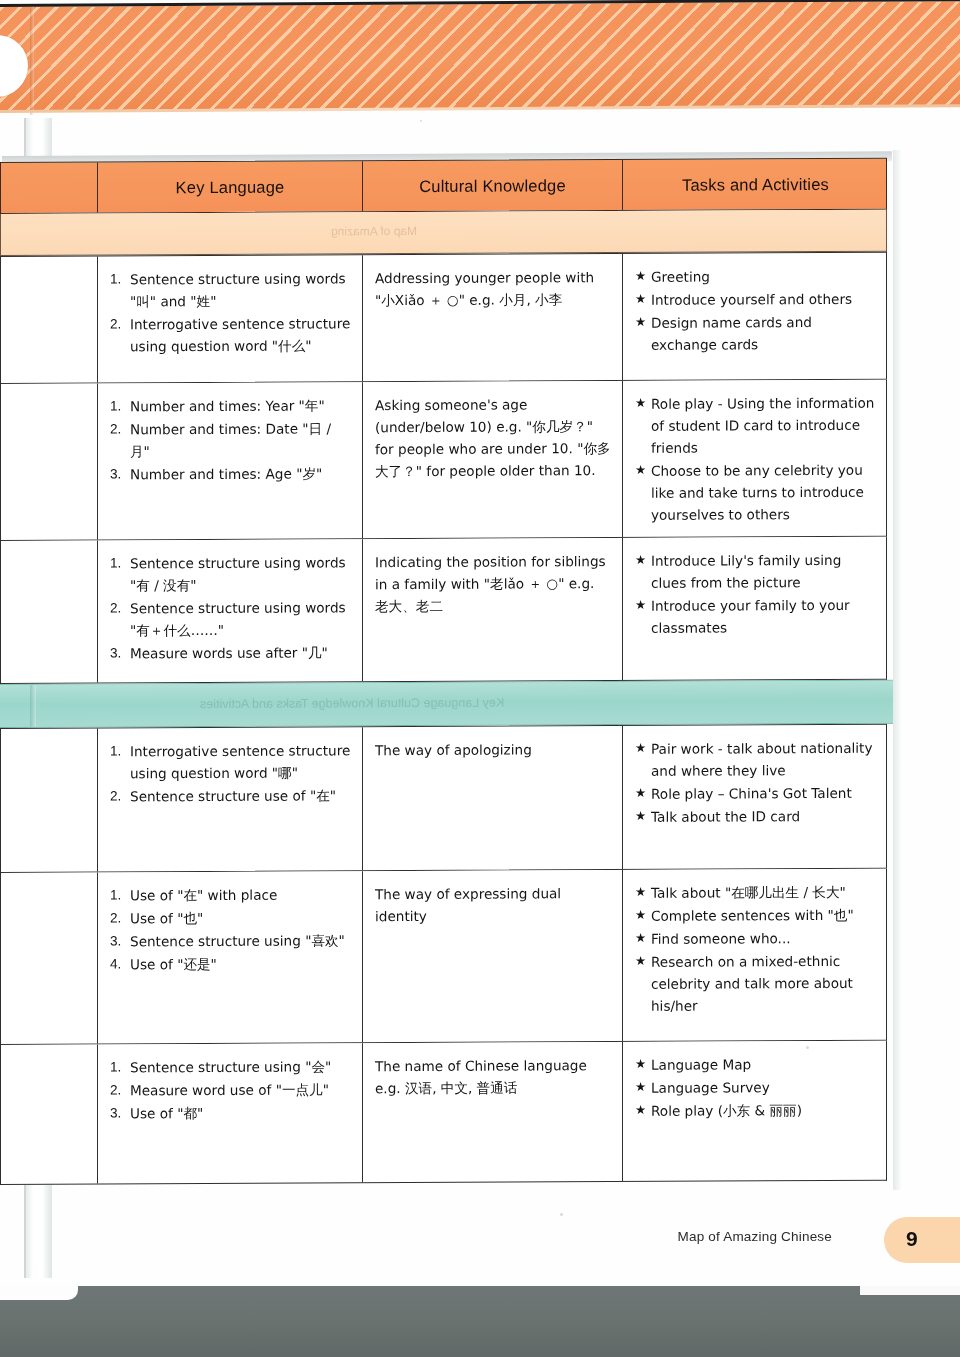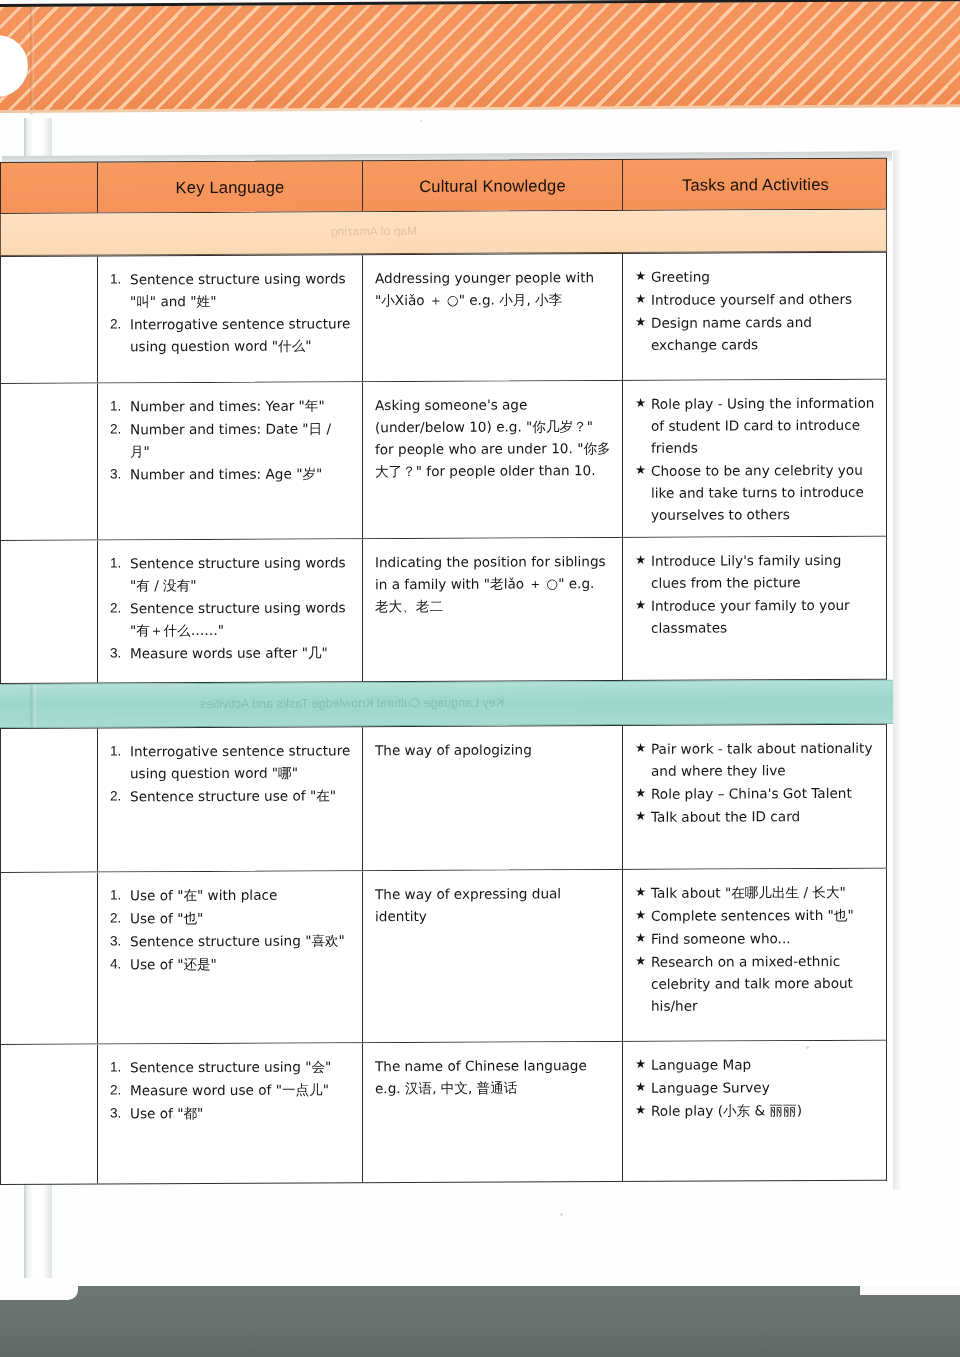--- a/index.html
+++ b/index.html
@@ -467,19 +467,24 @@
           <li>
               <span class="star">★</span>
               <span class="txt zh">Role play (小东 &amp; 丽丽)</span>
             </li>
         </ul>
       </div>
     </div>
 
   </div>
 
+  <div class="footer">
+    <div class="footer-label">Map of Amazing Chinese</div>
+    <div class="pagebadge"></div>
+    <div class="pagenum">9</div>
+  </div>
 
   <div class="speck" style="left:560px;top:1213px;width:3px;height:3px;"></div>
   <div class="speck" style="left:806px;top:1046px;width:3px;height:3px;"></div>
   <div class="speck" style="left:420px;top:120px;width:2px;height:2px;"></div>
 
   <div class="scanner-bg"></div>
 </div>
 
 </body></html>

